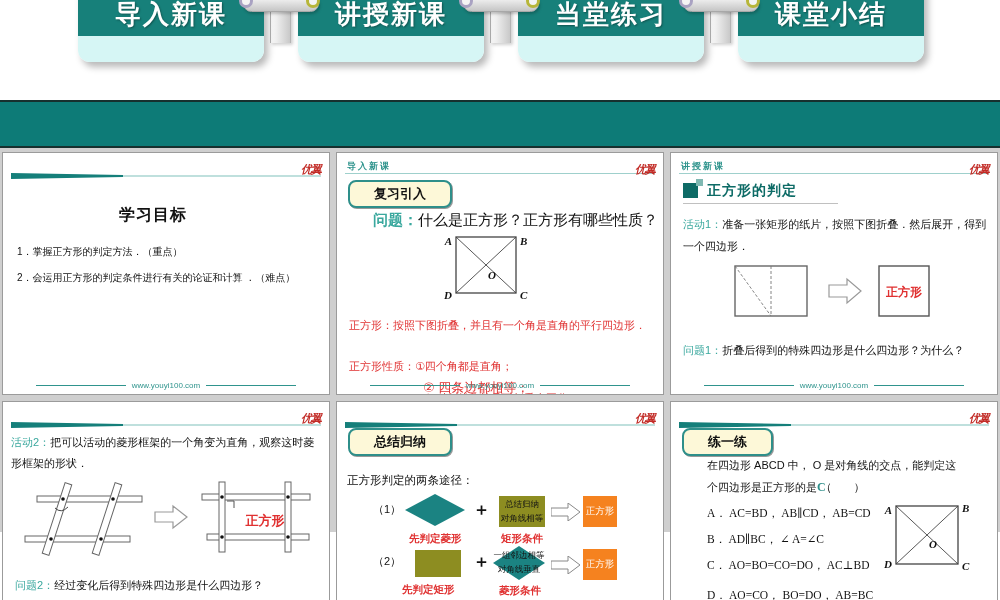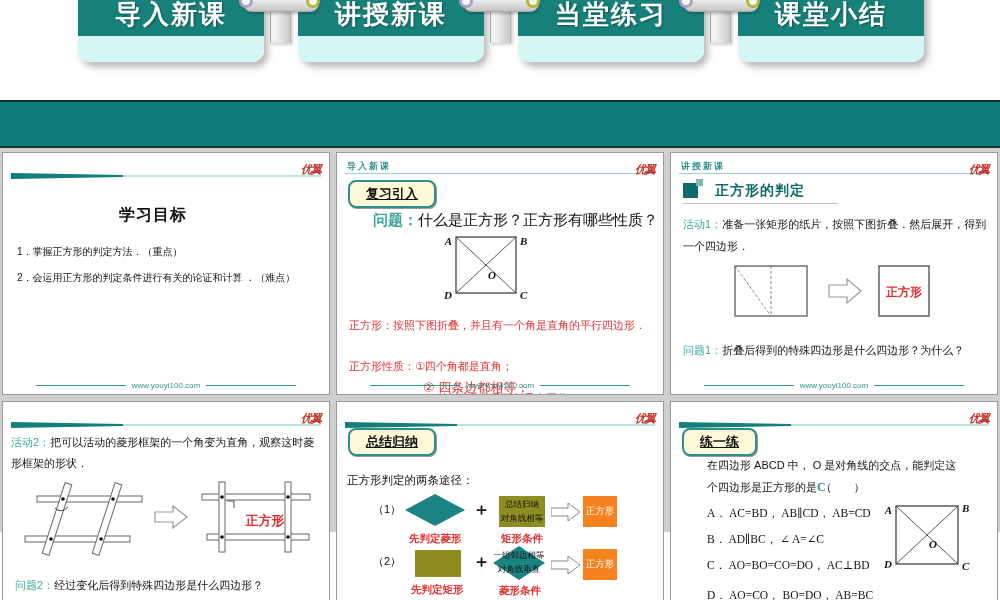--- a/index.html
+++ b/index.html
@@ -42,22 +42,22 @@
 
   .logo { position:absolute; top:9px; right:8px; color:#c22b26; font-weight:bold;
     font-style:italic; font-size:11px; letter-spacing:-1px; }
   .swoosh-line { position:absolute; top:22px; left:8px; right:8px; height:2px; background:#bfe0dd; }
   .swoosh { position:absolute; top:20px; left:8px; width:112px; height:6px; background:#157f7a;
     clip-path:polygon(0 0,100% 32%,100% 68%,0 100%); }
   .sheader { position:absolute; top:7px; left:10px; font-size:9px; font-weight:bold;
     color:#2f948d; letter-spacing:2px; }
   .hline { position:absolute; top:20px; left:8px; right:8px; height:1px; background:#9fd0cc; }
   .badge { position:absolute; left:11px; border:2px solid #2e8f8a; background:#fdf8d8;
-    border-radius:8px; padding:3px 16px; font-size:13px; font-weight:bold; color:#101010;
-    box-shadow:1px 1px 0 #999; white-space:nowrap;text-decoration:underline; }
+    border-radius:8px; padding:3px 24px; font-size:13px; font-weight:bold; color:#101010;
+    box-shadow:1px 1px 0 #999; white-space:nowrap; }
   .footer { position:absolute; bottom:4px; left:0; right:0; display:flex; align-items:center;
     justify-content:center; gap:6px; color:#2f948d; font-size:8px; }
   .fline { width:90px; height:1px; background:#2f948d; }
   .tl { color:#3aa89e; }
   .red { color:#e03131; }
 
   
   .s1-title { position:absolute; top:52px; left:0; width:92%; text-align:center;
     font-size:16px; font-weight:bold; letter-spacing:1px; color:#111; }
   .s1-item { position:absolute; left:14px; font-size:10px; color:#111; white-space:nowrap; }
@@ -68,21 +68,21 @@
   .s2-def { position:absolute; top:162px; left:12px; width:302px; font-size:11px;
     line-height:1.85; }
   .s2-p1 { position:absolute; top:206px; left:12px; font-size:11px; white-space:nowrap; }
   .s2-p2 { position:absolute; top:226px; left:86px; font-size:13px; white-space:nowrap; }
   .s2-p3 { position:absolute; top:238px; left:86px; font-size:11px; white-space:nowrap; }
 
   
   .s3-icon-big { position:absolute; top:30px; left:12px; width:15px; height:15px; background:#0e6b66; }
   .s3-icon-small { position:absolute; top:26px; left:25px; width:7px; height:7px; background:#7fb8b2; }
   .s3-title { position:absolute; top:29px; left:36px; font-size:14px; font-weight:bold;
-    color:#0d6b66; letter-spacing:1px;margin-left:8px; }
+    color:#0d6b66; letter-spacing:1px; }
   .s3-underline { position:absolute; top:50px; left:12px; width:155px; height:1px; background:#c0c0c0; }
   .s3-act { position:absolute; top:60px; left:12px; width:305px; font-size:11px;
     line-height:2.0; color:#111; }
   .s3-svg { position:absolute; left:58px; top:110px; }
   .s3-q { position:absolute; top:190px; left:12px; font-size:11px; color:#111; white-space:nowrap; }
 
   
   .s4-act { position:absolute; top:30px; left:8px; width:312px; font-size:11px;
     line-height:1.9; color:#111; }
   .s4-svg { position:absolute; left:14px; top:78px; }
@@ -302,21 +302,21 @@
         <polygon points="26,0 52,17 26,34 0,17" fill="#1b8382"></polygon>
       </svg>
       <div class="s5-dia2-text">
         <span>一组邻边相等</span><br>
         <span>对角线垂直</span>
       </div>
       <svg class="s5-dia" style="left:214px;top:154px" width="30" height="18" viewBox="0 0 30 18">
         <polygon points="0,5 17,5 17,0 29,9 17,18 17,13 0,13" fill="#fff" stroke="#888" stroke-width="1"></polygon>
       </svg>
       <div class="orange" style="left:246px;top:147px;width:34px;height:31px">正方形</div>
-      <div class="s5-lab" style="left:74px;top:181px">先判定矩形</div>
+      <div class="s5-lab" style="left:65px;top:181px">先判定矩形</div>
       <div class="s5-lab" style="left:162px;top:182px">菱形条件</div>
     </div>
 
     <div class="slide s6">
       <div class="swoosh-line"></div>
       <div class="swoosh"></div>
       <div class="logo">优翼</div>
       <div class="badge" style="top:26px">练一练</div>
       <div class="s6-line" style="top:56px">在四边形 ABCD 中， O 是对角线的交点，能判定这</div>
       <div class="s6-line" style="top:78px">

